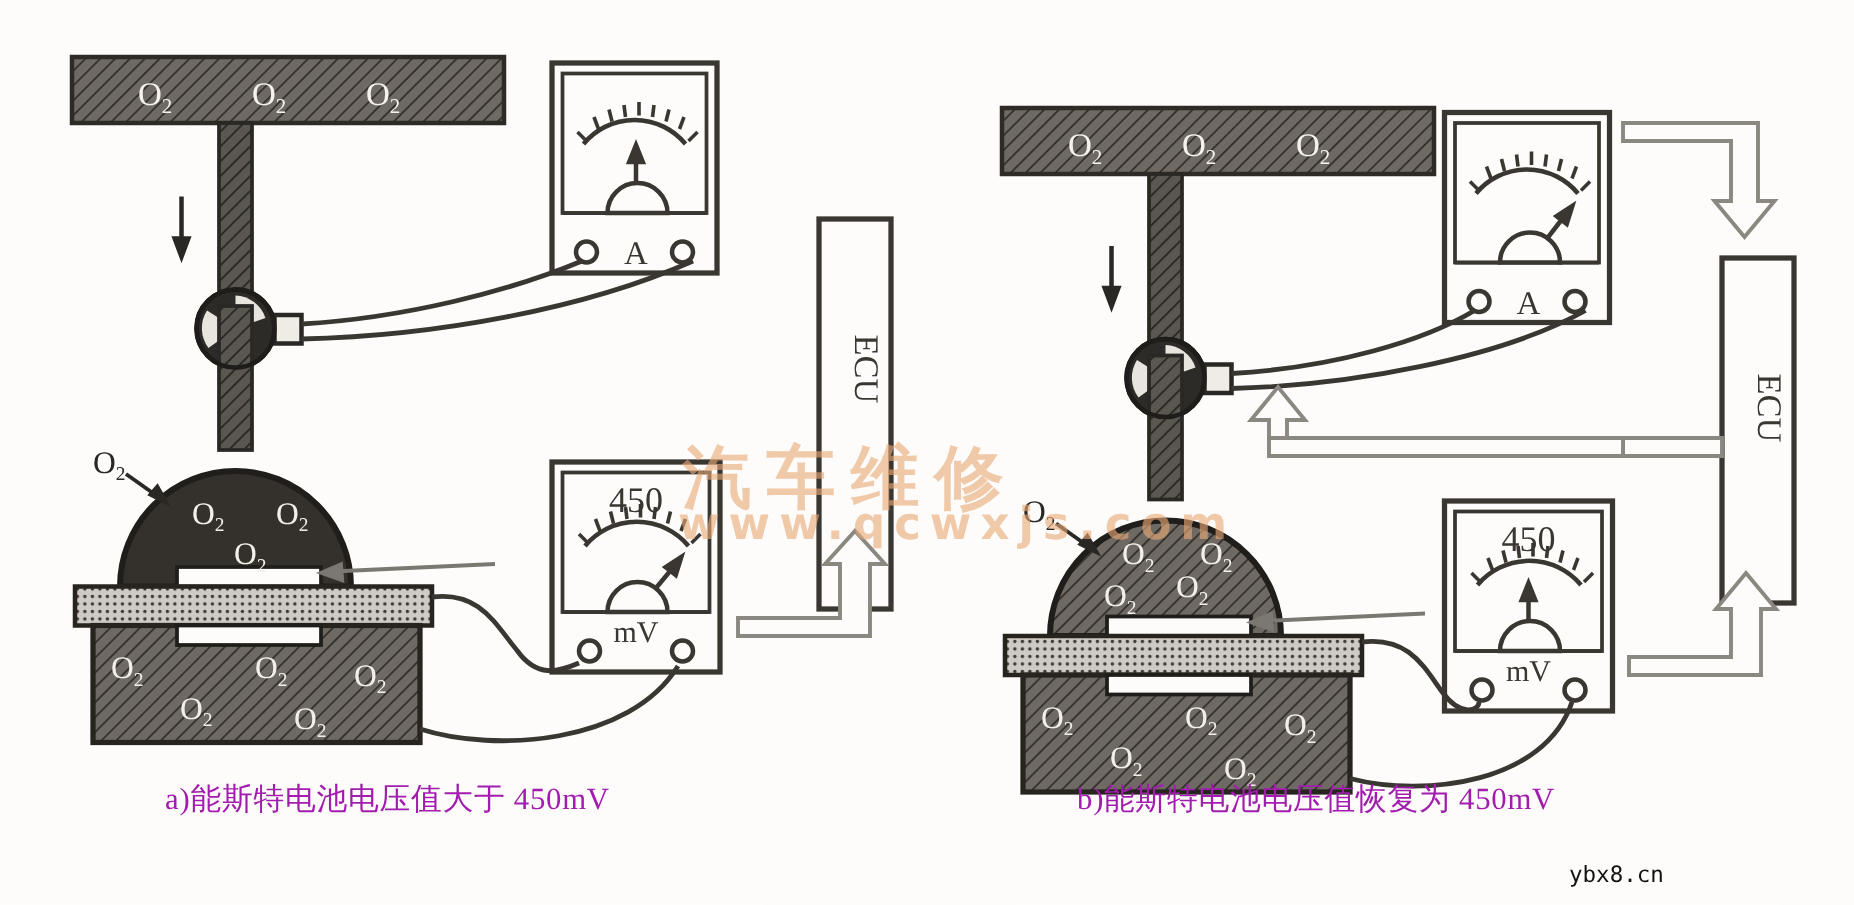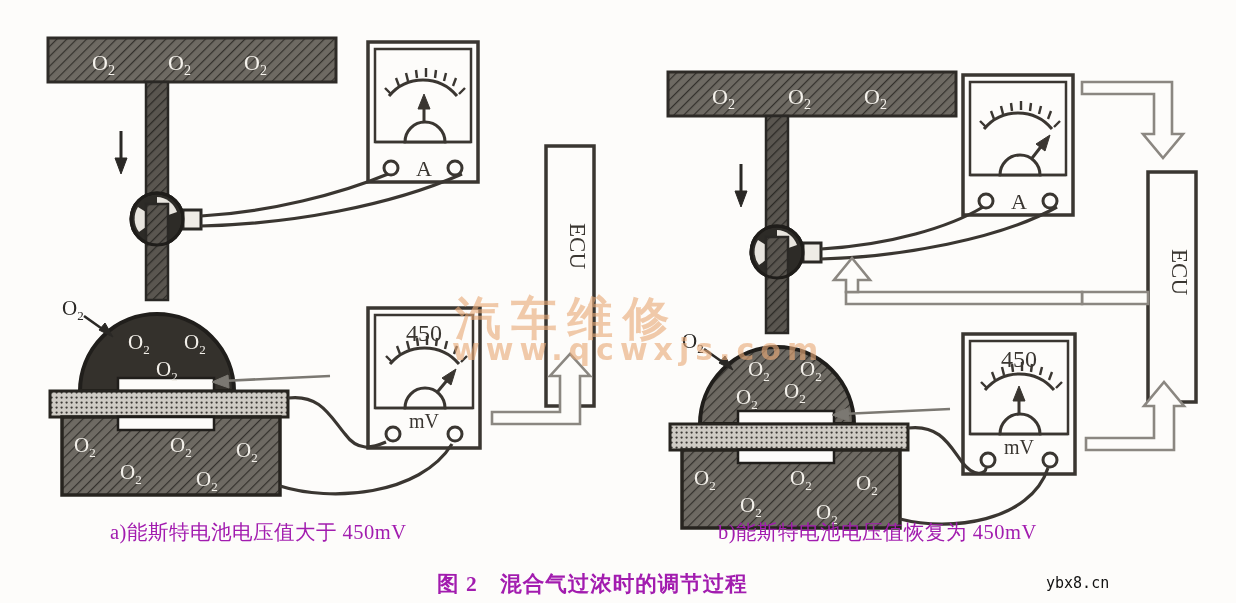--- a/index.html
+++ b/index.html
@@ -366,16 +366,15 @@
     <text x="1019" y="351" text-anchor="middle" fill="#3a3631" font-family="Liberation Serif, serif" font-size="24">450</text>
     <text x="1019" y="438" text-anchor="middle" fill="#3a3631" font-family="Liberation Serif, serif" font-size="20">mV</text>
     <text x="1172" y="256" fill="#3a3631" font-family="Liberation Serif, serif" font-size="23" text-anchor="middle" transform="rotate(90 1172 256)">ECU</text>
   </svg>
 
   <div class="wm" id="wm2">www.qcwxjs.com</div>
   <div class="wm" id="wm1">汽车维修</div>
 
   <div class="caption" id="cap-a">a)能斯特电池电压值大于 450mV</div>
   <div class="caption" id="cap-b">b)能斯特电池电压值恢复为 450mV</div>
-  <div class="caption" id="cap-fig">图 2　混合气过浓时的调节过程</div>
 
   <div id="watermark-logo">ybx8.cn</div>
 </div>
 
 </body></html>

